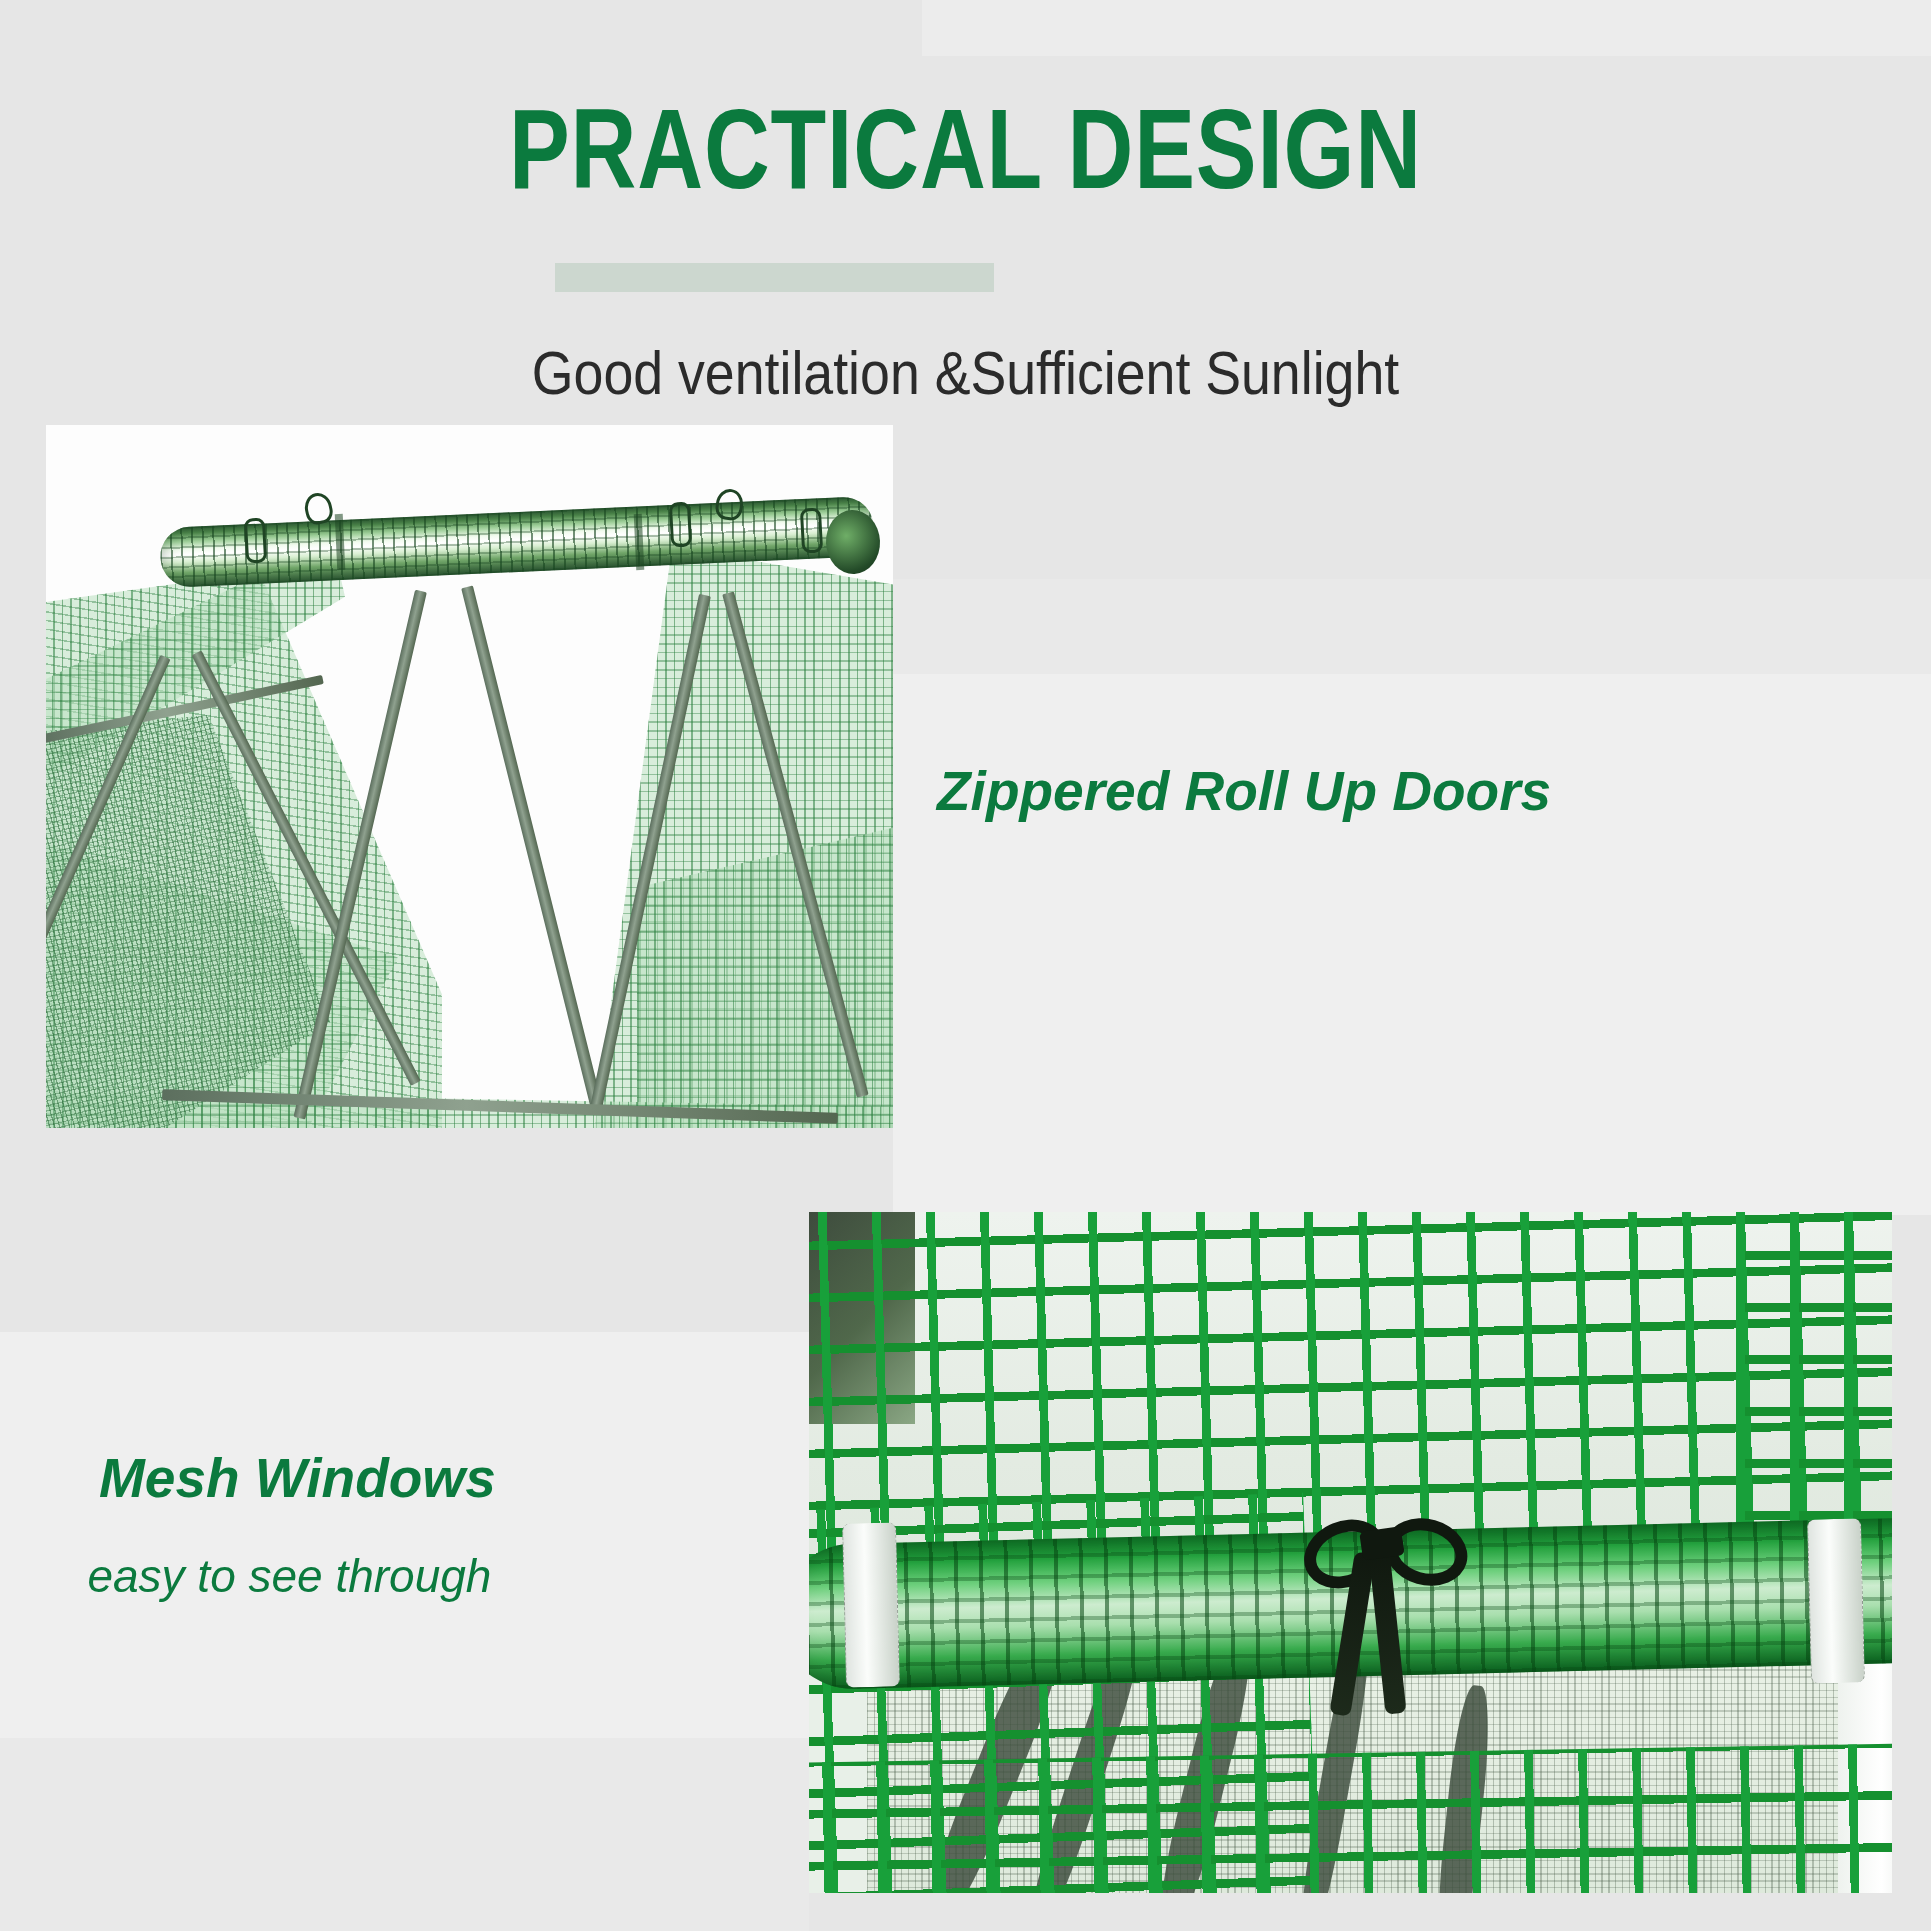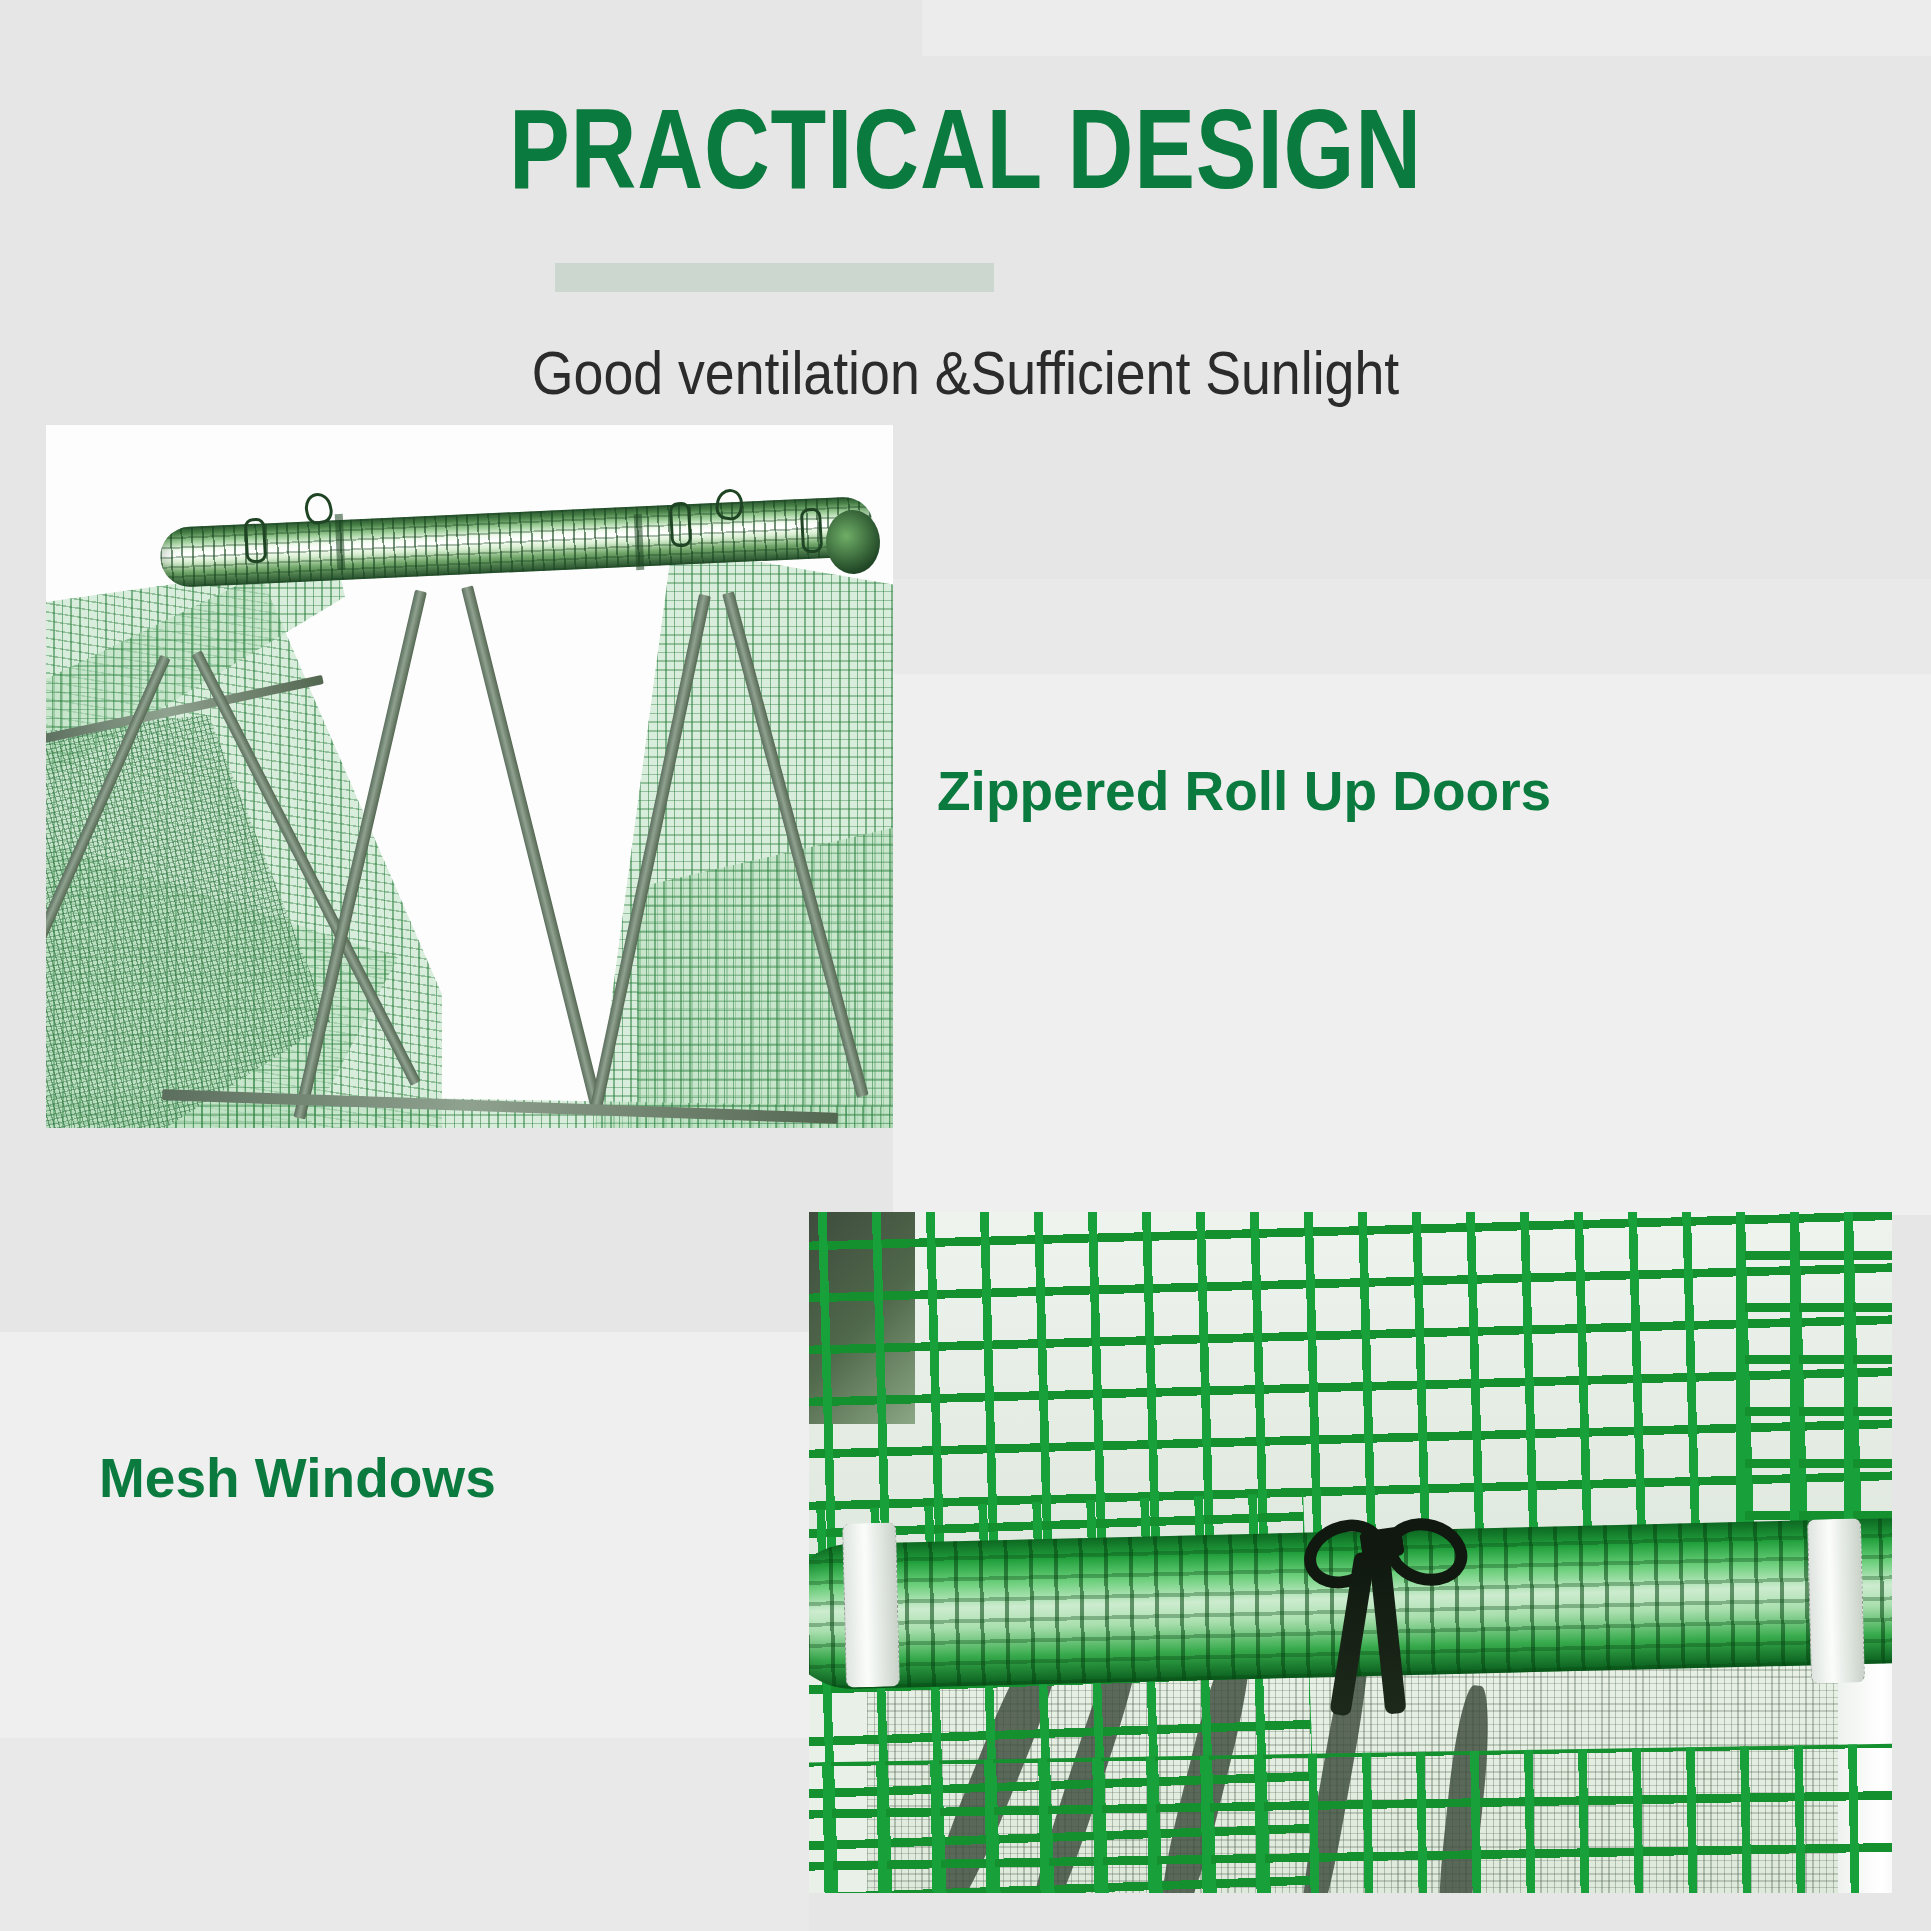--- a/index.html
+++ b/index.html
@@ -231,21 +231,21 @@
     background-image:
       repeating-linear-gradient(90deg, rgba(60,80,60,.30) 0 1.4px, rgba(255,255,255,0) 1.4px 6.8px),
       repeating-linear-gradient(0deg,  rgba(60,80,60,.24) 0 1.4px, rgba(255,255,255,0) 1.4px 6.8px);
   }
   #b-whiteband{
     position:absolute;left:1029px;top:417px;width:97px;height:319px;
     background:linear-gradient(90deg,#eef2ee,#ffffff 45%,#d9e0d9);
   }
 
   
-  .callout{position:absolute;}
+  .callout{position:absolute;font-style:italic;}
   .callout .head{
     font-size:55px;font-weight:700;color:#0b7a3e;
     white-space:nowrap;line-height:1.1;
   }
   .callout .sub{
     font-size:46px;font-weight:400;color:#0b7a3e;
     white-space:nowrap;line-height:1.1;
   }
   #callout-doors{left:937px;top:761px;}
   #callout-doors .sub{margin-top:37px;}
@@ -328,14 +328,15 @@
   <div class="bow-tail" id="bow-tail-r"></div>
   <div class="bow-knot"></div>
 </div>
 
 <div class="callout" id="callout-doors">
   <div class="head">Zippered Roll Up Doors</div>
 </div>
 
 <div class="callout" id="callout-mesh">
   <div class="head">Mesh Windows</div>
+  <div class="sub">easy to see through</div>
 </div>
 
 
 </body></html>

